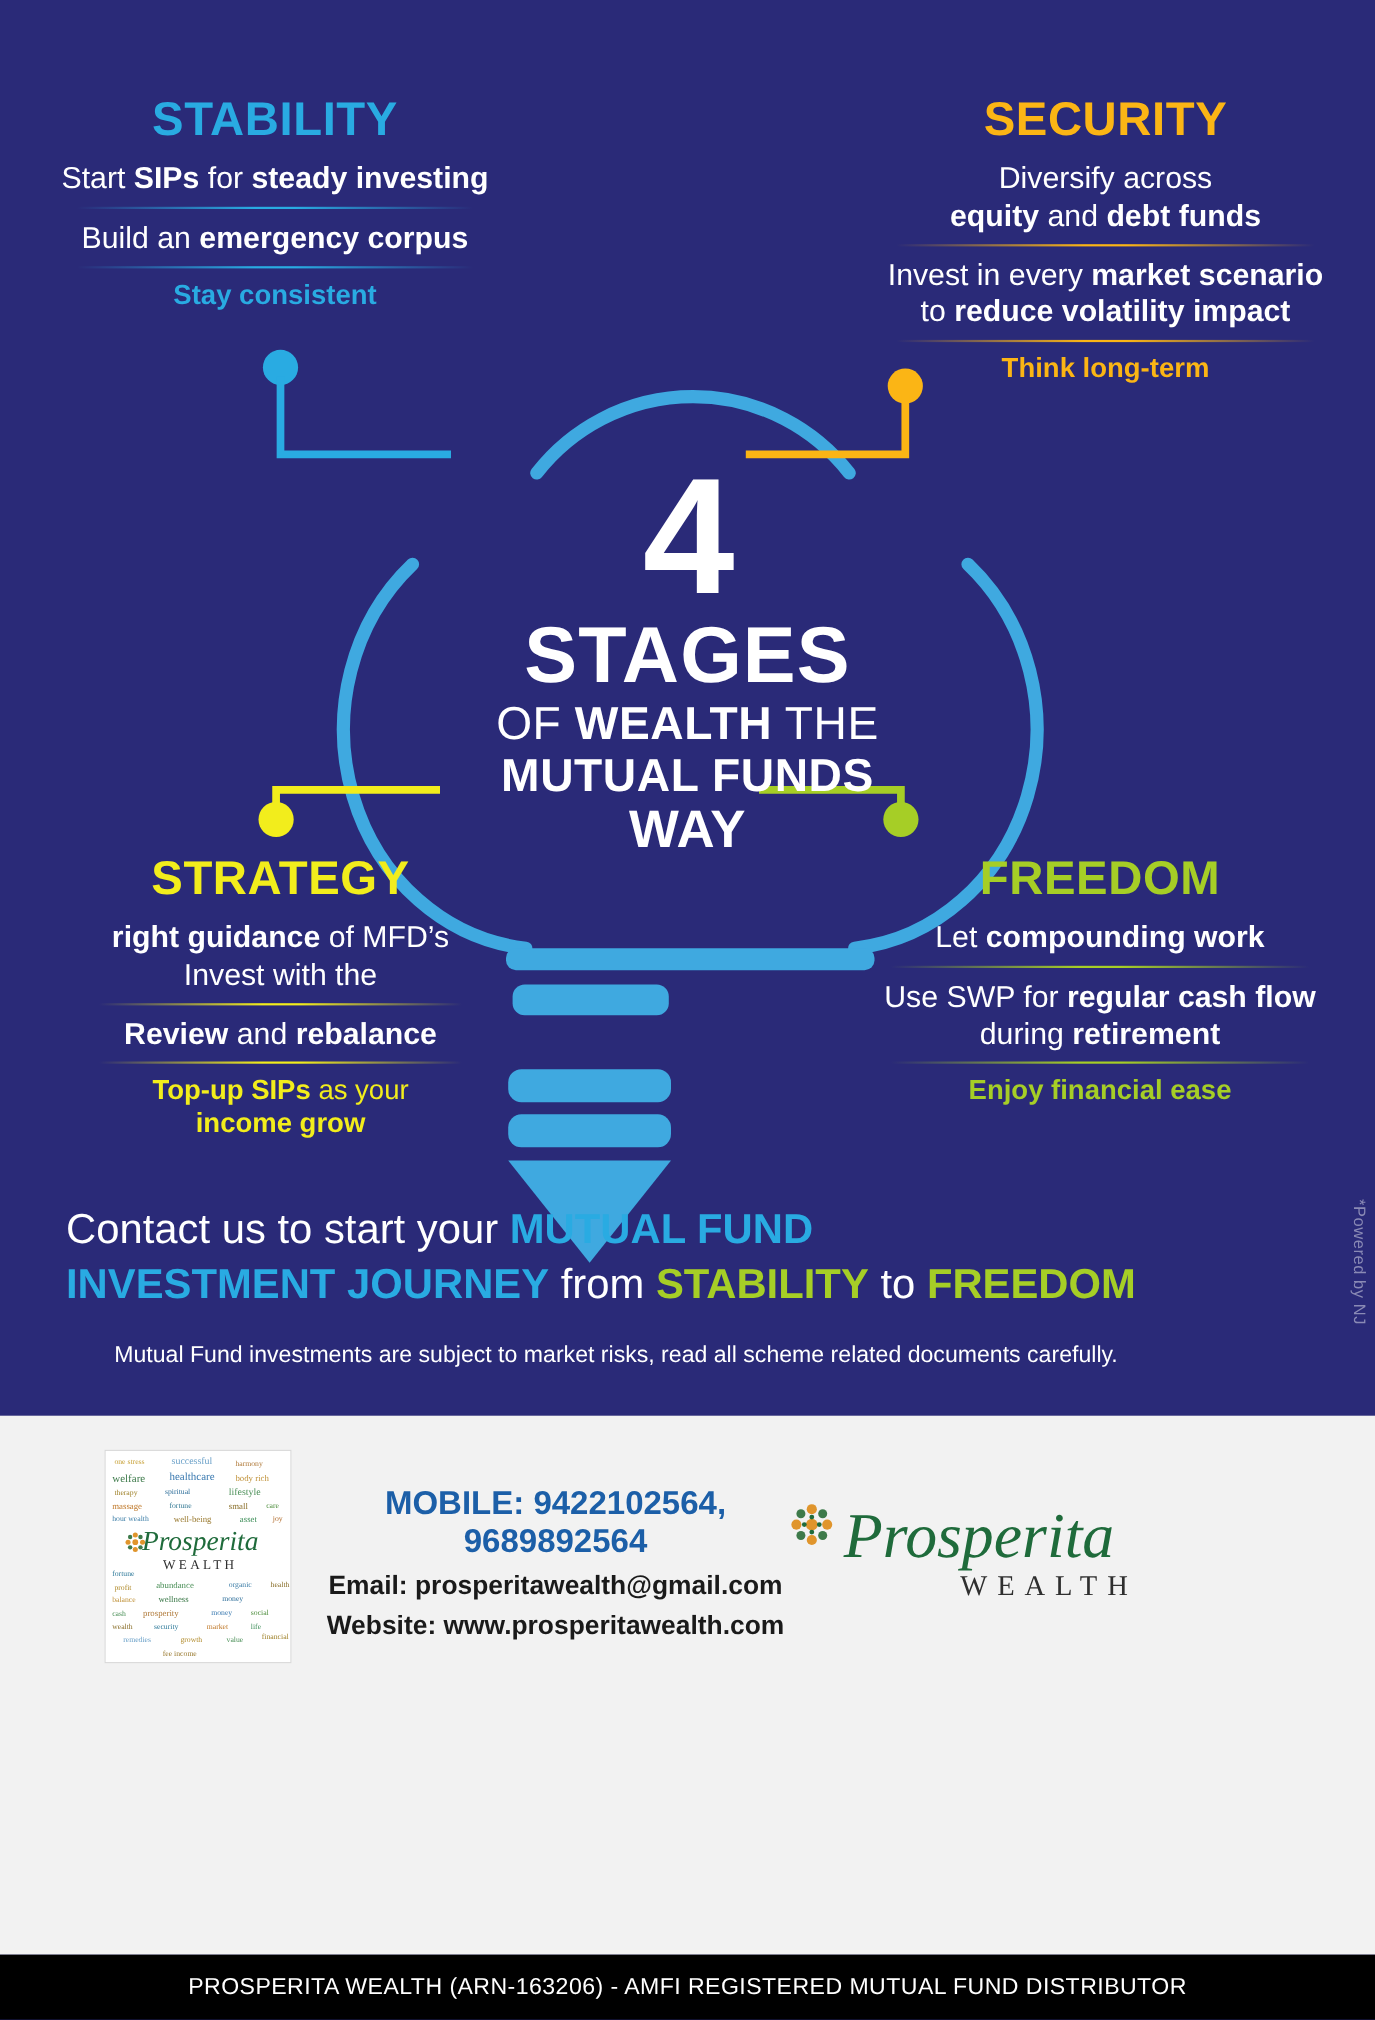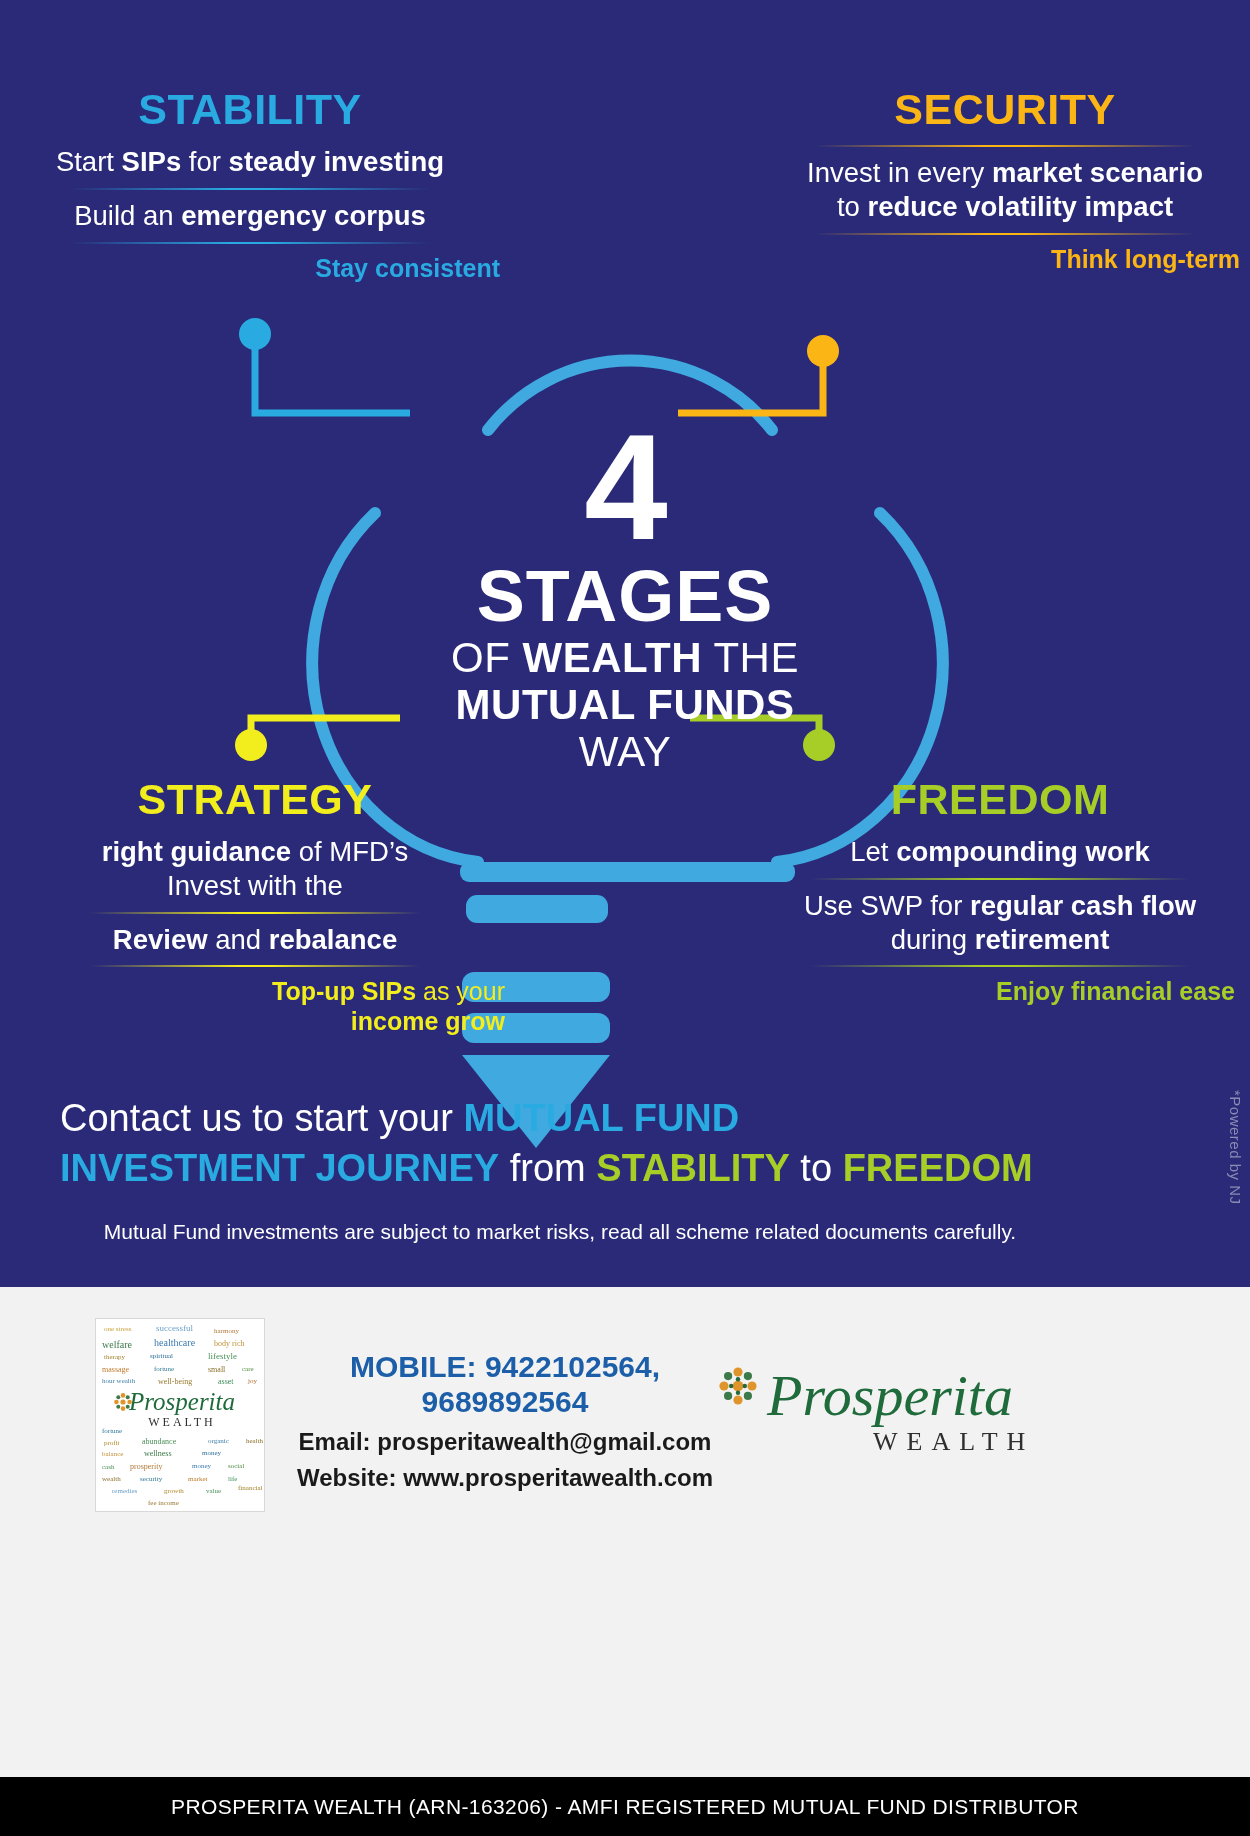--- a/index.html
+++ b/index.html
@@ -27,21 +27,20 @@
     line-height:1.23;
     margin:0;
     font-weight:400;
   }
   .qline b{font-weight:bold;}
   .tag{
     font-size:25px;
     font-weight:bold;
     margin:0;
     line-height:1.2;
-    text-align:right;
   }
   .divider{
     height:2px;
     margin:9px auto;
     border:0;
   }
 
   
   #q-stability{left:0;top:88px;width:500px;text-align:center;}
   #q-stability h2{color:#29abe2;}
@@ -83,21 +82,21 @@
     letter-spacing:1px;
   }
   #ofwealth{
     font-size:42px;line-height:1.12;margin:0;font-weight:400;letter-spacing:.5px;
   }
   #ofwealth b{font-weight:bold;}
   #mutualfunds{
     font-size:42px;line-height:1.12;margin:0;font-weight:bold;letter-spacing:.5px;
   }
   #wayline{
-    font-size:42px;line-height:1.12;margin:0;font-weight:400;letter-spacing:.5px;
+    font-size:48px;line-height:1.12;margin:0;font-weight:700;letter-spacing:.5px;
   }
 
   
   #cta{
     position:absolute;left:60px;top:1093px;width:1000px;
     color:#ffffff;font-size:38px;line-height:1.32;
   }
   #cta .c-blue{color:#29abe2;font-weight:bold;}
   #cta .c-green{color:#a6ce26;font-weight:bold;}
   #disclaimer{
@@ -212,20 +211,24 @@
     <hr class="divider">
     <div>
       <p class="qline">Build an <b>emergency corpus</b></p>
     </div>
     <hr class="divider">
     <p class="tag">Stay consistent</p>
   </div>
 
   <div class="quad" id="q-security">
     <h2>SECURITY</h2>
+    <div>
+      <p class="qline">Diversify across</p>
+      <p class="qline"><b>equity</b> and <b>debt funds</b></p>
+    </div>
     <hr class="divider">
     <div>
       <p class="qline">Invest in every <b>market scenario</b></p>
       <p class="qline">to <b>reduce volatility impact</b></p>
     </div>
     <hr class="divider">
     <p class="tag">Think long-term</p>
   </div>
 
   <div class="quad" id="q-strategy">

